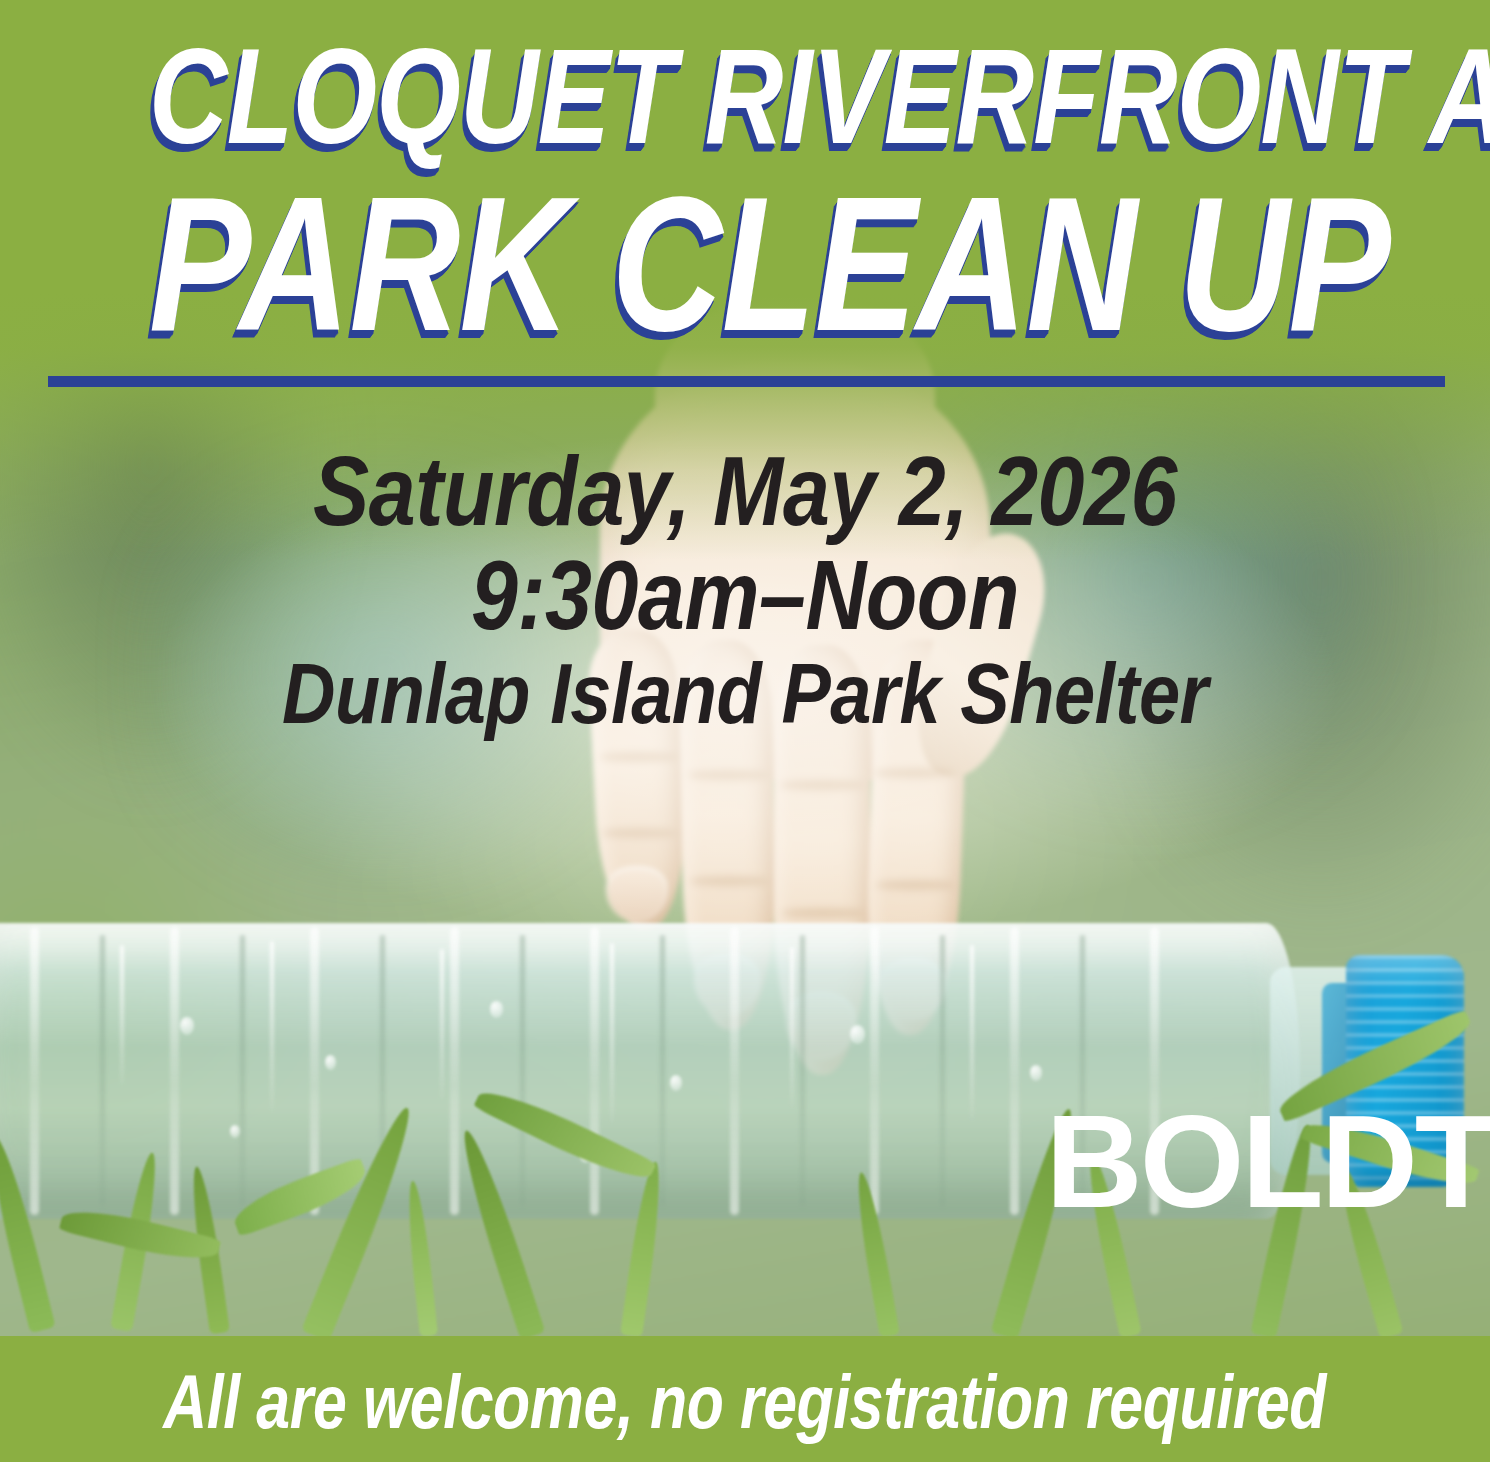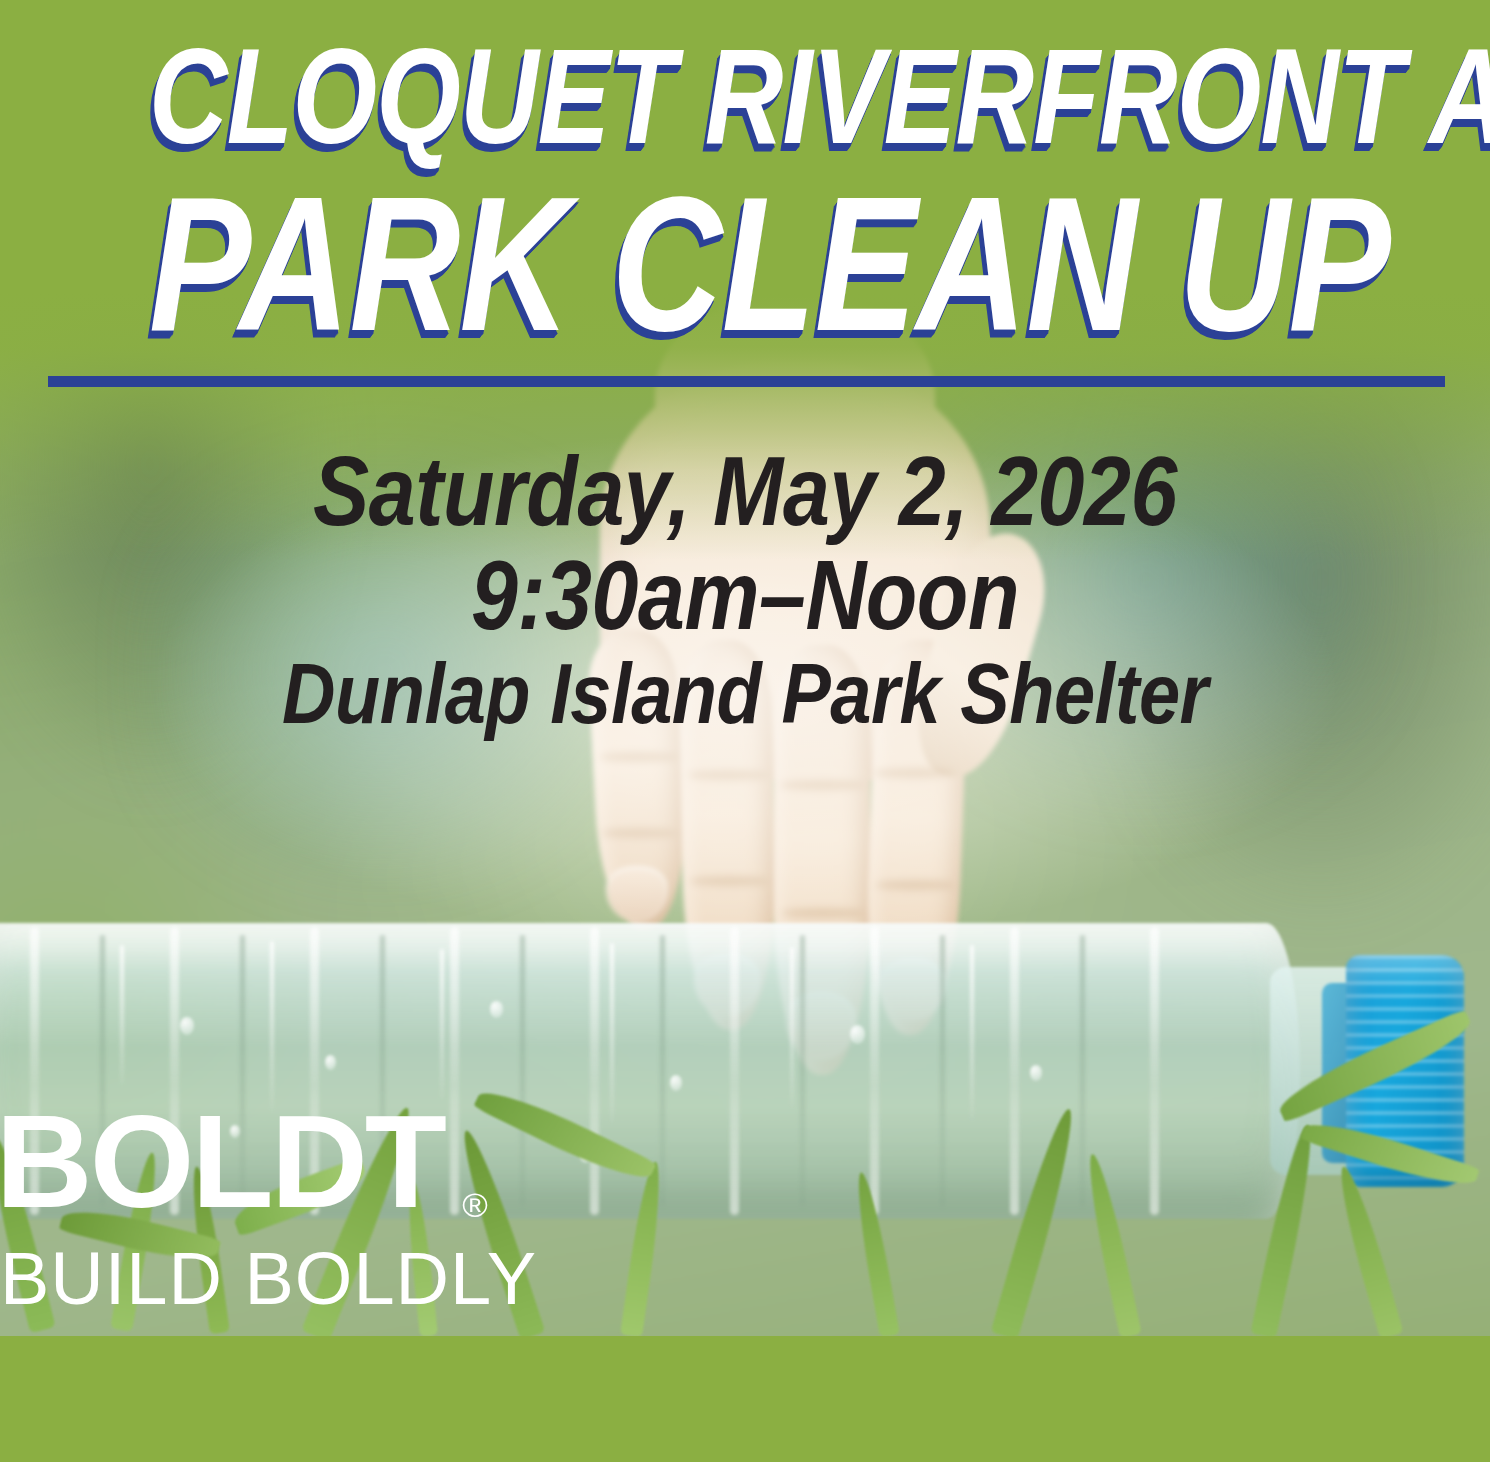--- a/index.html
+++ b/index.html
@@ -336,21 +336,21 @@
     letter-spacing: -.3px;
   }
   .note-block > div { transform: scaleX(.88); white-space: nowrap; }
 
   
   .logo {
     position: absolute;
     left: 0;
     top: 1096px;
     width: 100%;
-    text-align: left;
+    text-align: right;
     color: #ffffff;
   }
   .logo-word {
     position: relative;
     display: inline-block;
     font-family: "Liberation Sans", sans-serif;
     font-weight: 700;
     font-size: 132px;
     line-height: 1;
     letter-spacing: -3px;
@@ -499,18 +499,20 @@
       <div class="time-line">9:30am–Noon</div>
       <div class="venue-line">Dunlap Island Park Shelter</div>
     </div>
 
 
     <div class="logo">
       <div class="logo-word">
         <span>BOLDT</span>
         <span class="logo-reg">®</span>
       </div>
-      <div class="logo-tag">BUILD BOLDLY</div>
     </div>
 
+    <div class="footer-text">
+      <span>All are welcome, no registration required</span>
+    </div>
 
   </div>
 </div>
 
 </body></html>

